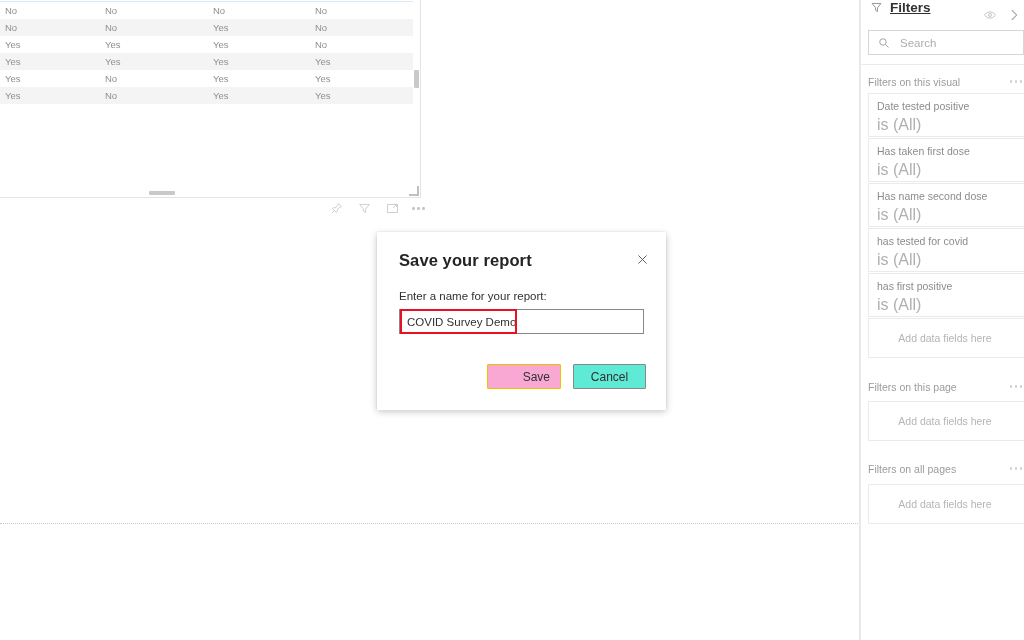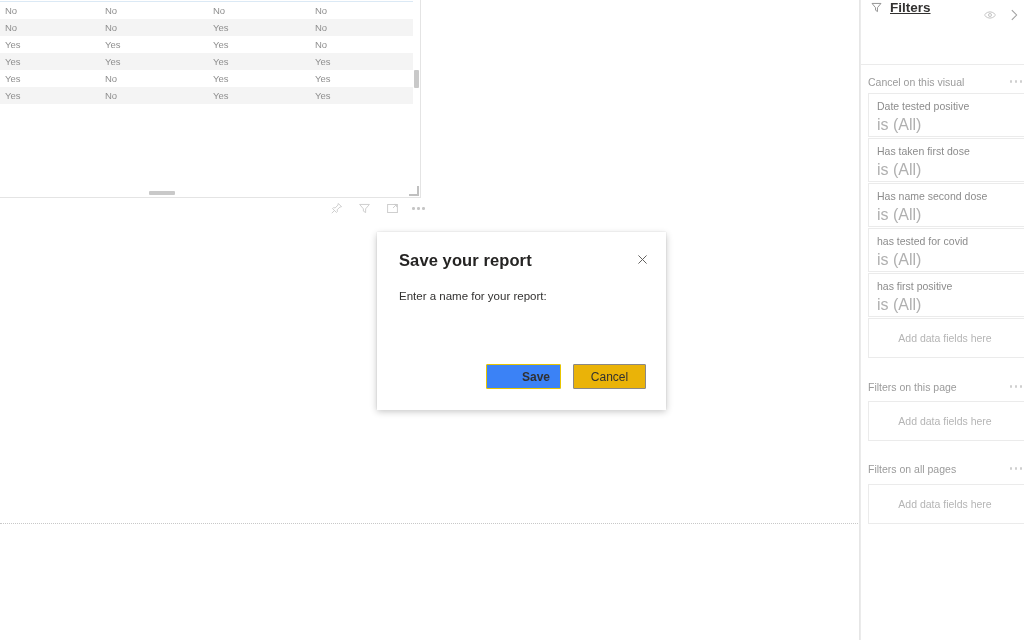--- a/index.html
+++ b/index.html
@@ -247,28 +247,28 @@
     font-size: 12px;
     height: 25px;
     min-width: 73px;
     box-sizing: border-box;
     border-radius: 1px;
     cursor: pointer;
     border: 1px solid transparent;
     padding: 0 10px;
   }
   .btn-save {
-    background: #3b82f6;
+    background: #f9a8d4;
     color: #323130;
     border-color: #e8c500;
-    font-weight: 700;
+    font-weight: 400;
     padding-left: 35px;
   }
   .btn-cancel {
-    background: #eab308;
+    background: #5eead4;
     color: #323130;
     border-color: #8a8886;
   }
 
   
   .filters-pane {
     position: absolute;
     left: 860px;
     top: 0;
     width: 164px;
@@ -532,20 +532,24 @@
   <div class="canvas-right-edge"></div>
 
   <div class="dialog-host">
     <div class="dialog-title">Save your report</div>
     <div class="dialog-close">
       <svg width="13" height="13" viewBox="0 0 16 16" fill="none" stroke="#605e5c" stroke-width="1.2">
         <path d="M3 3l10 10M13 3L3 13"></path>
       </svg>
     </div>
     <div class="dialog-label">Enter a name for your report:</div>
+    <div class="input-wrap">
+      <input class="name-input" type="text" value="COVID Survey Demo" style="">
+      <div class="annotation-box"></div>
+    </div>
     <div class="dialog-actions">
       <button class="btn btn-save">Save</button>
       <button class="btn btn-cancel">Cancel</button>
     </div>
   </div>
 
   <div class="filters-pane">
     <div class="fp-left-edge"></div>
 
     <div class="fp-header">
@@ -563,23 +567,32 @@
           <circle cx="8" cy="8" r="1.7"></circle>
         </svg>
       </div>
       <div class="fp-icon-btn">
         <svg width="14" height="14" viewBox="0 0 16 16" fill="none" stroke="#9e9e9e" stroke-width="1.2">
           <path d="M5.5 2.5L11 8l-5.5 5.5"></path>
         </svg>
       </div>
     </div>
 
+    <div class="search-box">
+      <div class="search-icon">
+        <svg width="12" height="12" viewBox="0 0 16 16" fill="none" stroke="#9a9a9a" stroke-width="1.2">
+          <circle cx="6.6" cy="6.6" r="4.3"></circle>
+          <path d="M9.9 9.9L14 14"></path>
+        </svg>
+      </div>
+      <input class="search-input" type="text" placeholder="Search" style="">
+    </div>
     <div class="fp-divider"></div>
 
-    <div class="fp-section-title" style="top:76px">Cancel on this visual</div>
+    <div class="fp-section-title" style="top:76px">Filters on this visual</div>
     <div class="fp-section-dots" style="top:80px">
       <i></i>
         <i></i>
         <i></i>
     </div>
 
     <div class="filter-card" style="top:93px">
       <div class="fc-name">Date tested positive</div>
       <div class="fc-state">is (All)</div>
     </div>

